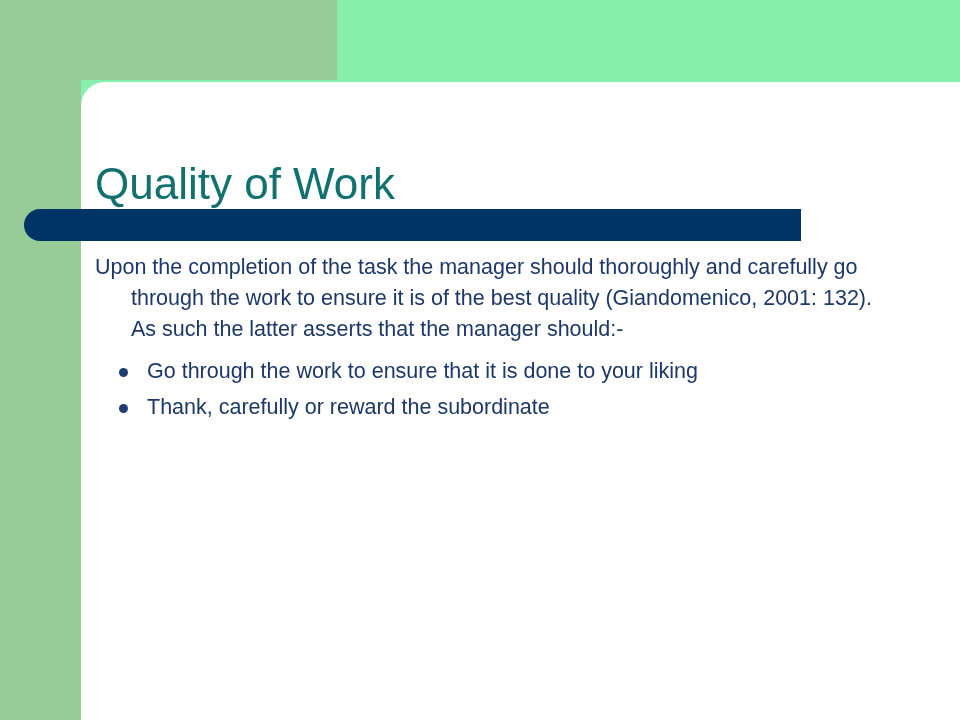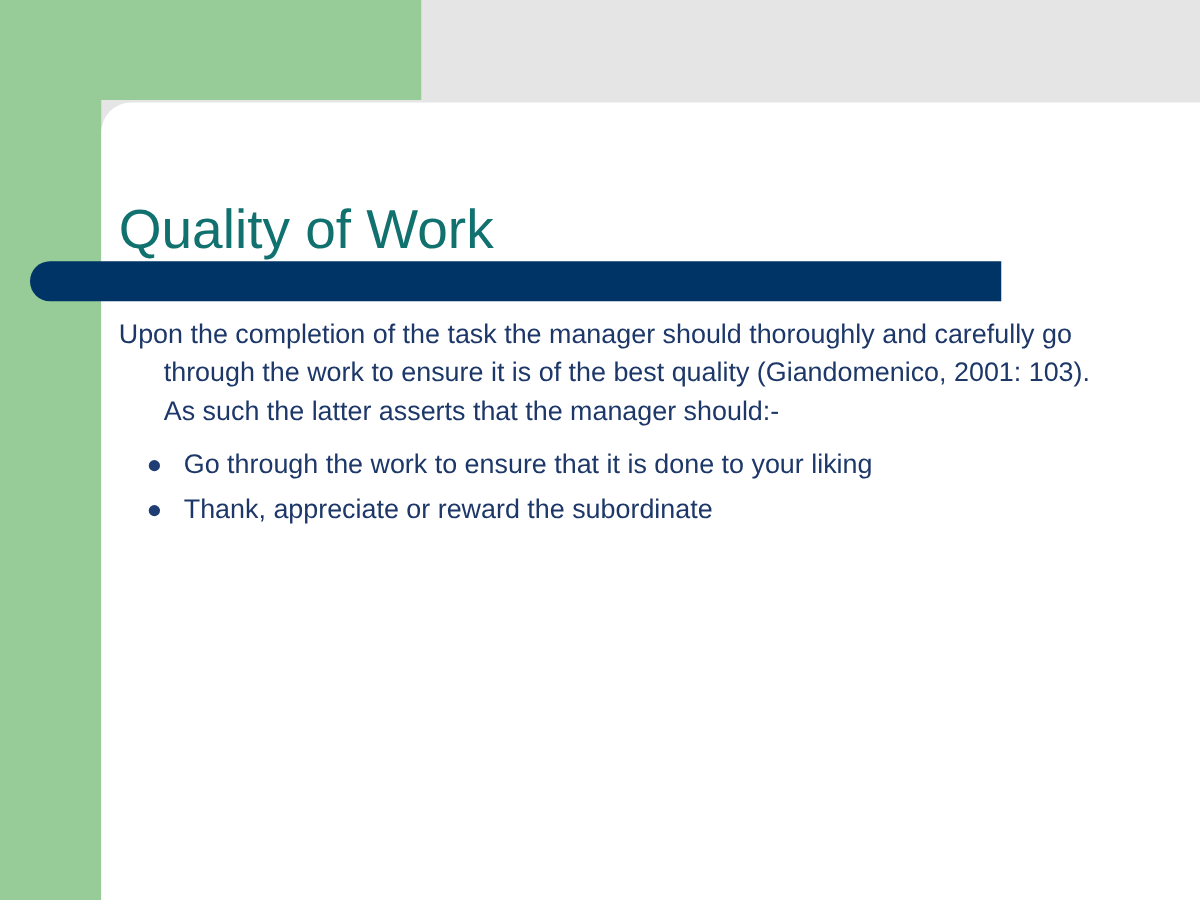--- a/index.html
+++ b/index.html
@@ -11,21 +11,21 @@
     height: 720px;
     background: #ffffff;
     font-family: "Liberation Sans", sans-serif;
     overflow: hidden;
   }
 
   .slide {
     position: relative;
     width: 960px;
     height: 720px;
-    background: #e5e5e5;
+    background: #86efac;
     overflow: hidden;
   }
 
   
   .green-top-block {
     position: absolute;
     left: 0;
     top: 0;
     width: 337px;
     height: 80px;
@@ -127,32 +127,32 @@
   <div class="green-top-block"></div>
   <div class="green-left-strip"></div>
   <div class="white-card"></div>
 
   <h1 class="slide-title">Quality of Work</h1>
 
   <div class="accent-bar"></div>
 
   <div class="body-area">
 
-    <p class="lead-paragraph">Upon the completion of the task the manager should thoroughly and carefully go through the work to ensure it is of the best quality (Giandomenico, 2001: 103). As such the latter asserts that the manager should:-</p>
+    <p class="lead-paragraph">Upon the completion of the task the manager should thoroughly and carefully go through the work to ensure it is of the best quality (Giandomenico, 2001: 132). As such the latter asserts that the manager should:-</p>
 
     <ul class="bullet-list">
 
       <li class="bullet-item">
         <span class="bullet-marker"></span>
         <span class="bullet-text">Go through the work to ensure that it is done to your liking</span>
       </li>
 
 
 
       <li class="bullet-item">
         <span class="bullet-marker"></span>
-        <span class="bullet-text">Thank, appreciate or reward the subordinate</span>
+        <span class="bullet-text">Thank, carefully or reward the subordinate</span>
       </li>
 
     </ul>
   </div>
 
 </div>
 
 </body></html>

